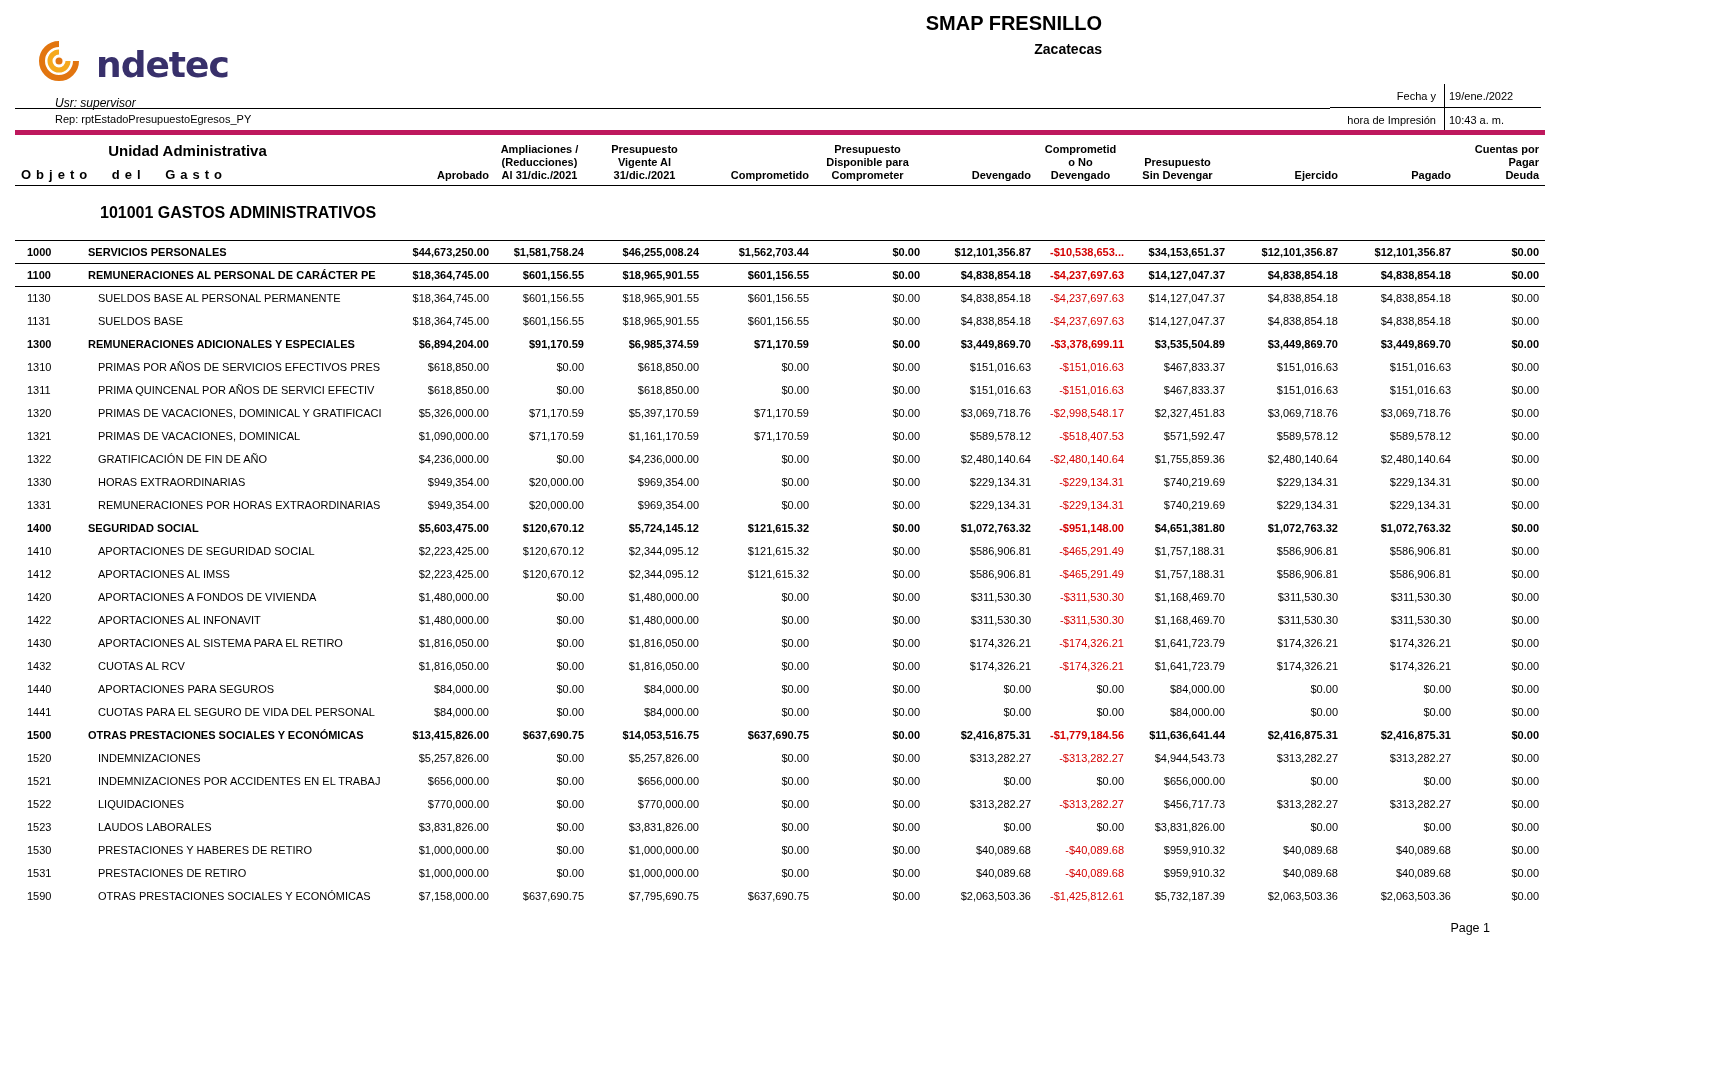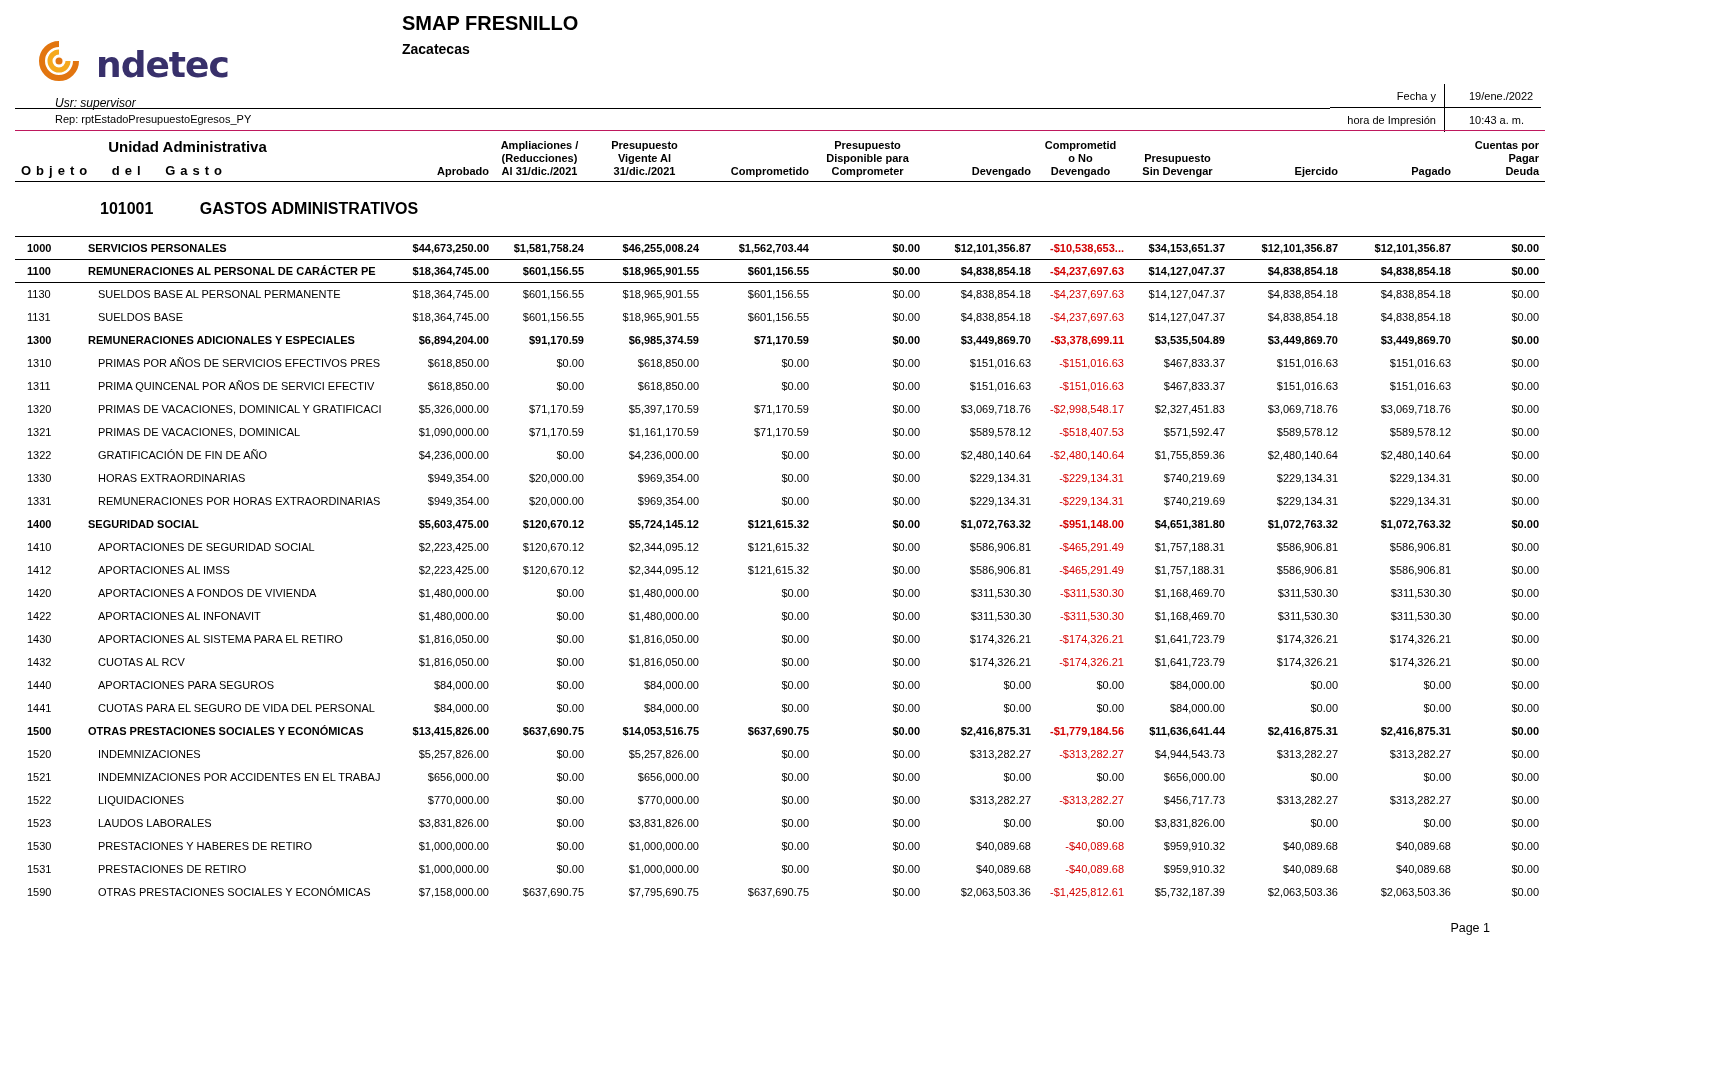--- a/index.html
+++ b/index.html
@@ -15,51 +15,51 @@
   .logo svg { display:block; }
   .logo-text {
     font-size:36px; font-weight:bold; letter-spacing:-1px;
     color:var(--logo-text,#38306b); line-height:0.95; margin-left:16px;
     font-family:"DejaVu Sans", sans-serif;
   }
   .usr-label { position:absolute; left:55px; top:96px;  font-size:12px;font-style:italic; }
   .rep-label { position:absolute; left:55px; top:113px; font-size:11px; }
   .hr-top { position:absolute; left:15px; top:108px; width:1315px; border-top:1px solid #000; }
 
-  .title-block { position:absolute; left:402px; top:12px; width:700px; text-align:left; }
+  .title-block { position:absolute; left:402px; top:12px; width:700px; text-align:right; }
   .main-title   { font-size:20px; font-weight:bold; }
   .sub-title    { font-size:14px; font-weight:bold; margin-top:6px; }
   .report-title { font-size:15px; font-weight:bold; margin-top:9px; }
 
   .meta-box { position:absolute; left:1330px; top:84px; width:211px; font-size:11px; }
   .meta-row { display:flex; height:24px; align-items:center; }
   .meta-row.first { border-bottom:1px solid #000; }
   .meta-label { flex:1; text-align:right; padding-right:8px; }
-  .meta-value { width:97px; border-left:1px solid #000; padding-left:24px; height:100%;
+  .meta-value { width:97px; border-left:1px solid #000; padding-left:4px; height:100%;
                 display:flex; align-items:center; }
 
   
   table.report-table {
     position:absolute; left:15px; top:130px; width:1526px;
-    border-collapse:collapse; table-layout:fixed; border-top:1px solid #be185d;
+    border-collapse:collapse; table-layout:fixed; border-top:5px solid #be185d;
   }
   thead tr { height:47px; border-bottom:1px solid #000; }
   thead th { vertical-align:bottom; font-size:11px; font-weight:bold;
              padding:2px 6px 3px 0; line-height:1.18; }
   th.uh { padding-left:0; vertical-align:top; }
   .uh1 { width:345px; text-align:center; font-size:15px; font-weight:bold; padding-top:5px; }
   .uh2 { text-align:left; font-size:13px; font-weight:bold; letter-spacing:5px;
          word-spacing:11px; padding-left:6px; margin-top:7px; white-space:nowrap; }
   .align-right  { text-align:right; }
   .align-center { text-align:center; }
 
   tr.section-row { height:55px; }
   tr.section-row td { vertical-align:middle; font-size:16px; font-weight:bold; white-space:nowrap; }
   .sec-code { margin-left:85px; }
-  .sec-name { margin-left:42px; }
+  .sec-name { }
 
   tbody tr.data-row { height:23px;margin-top:12px; }
   tbody td { font-size:11px; vertical-align:middle; }
   td.code { padding-left:12px; white-space:nowrap; }
   td.name { padding-left:8px; white-space:nowrap; overflow:hidden; }
   td.name.indent { padding-left:18px; }
   td.num  { text-align:right; padding-right:6px; white-space:nowrap; overflow:hidden; }
   tr.bold { font-weight:bold; }
   td.neg  { color:var(--negative,#d30000); }
   tr.b-top    { border-top:1px solid #000; }

